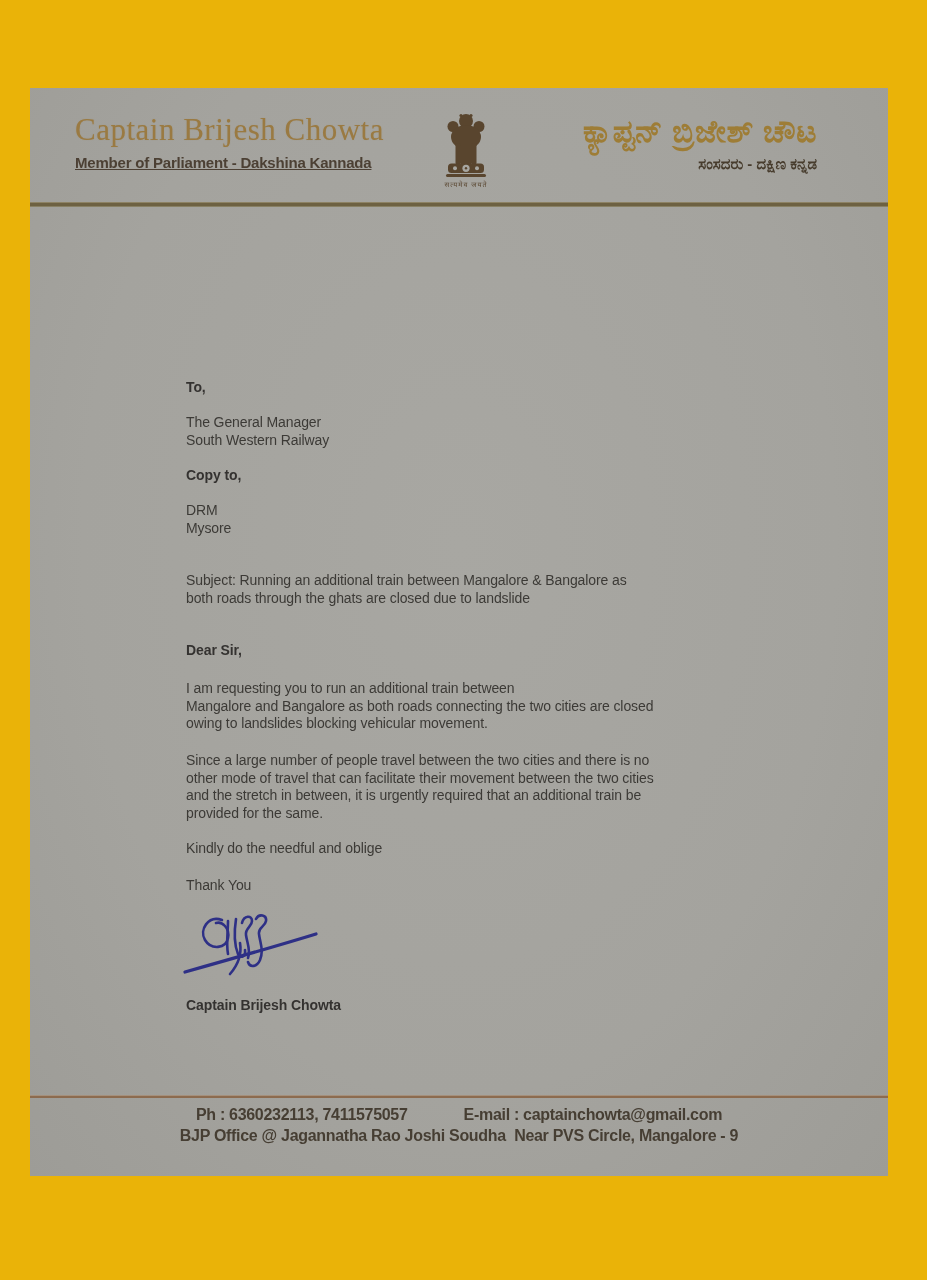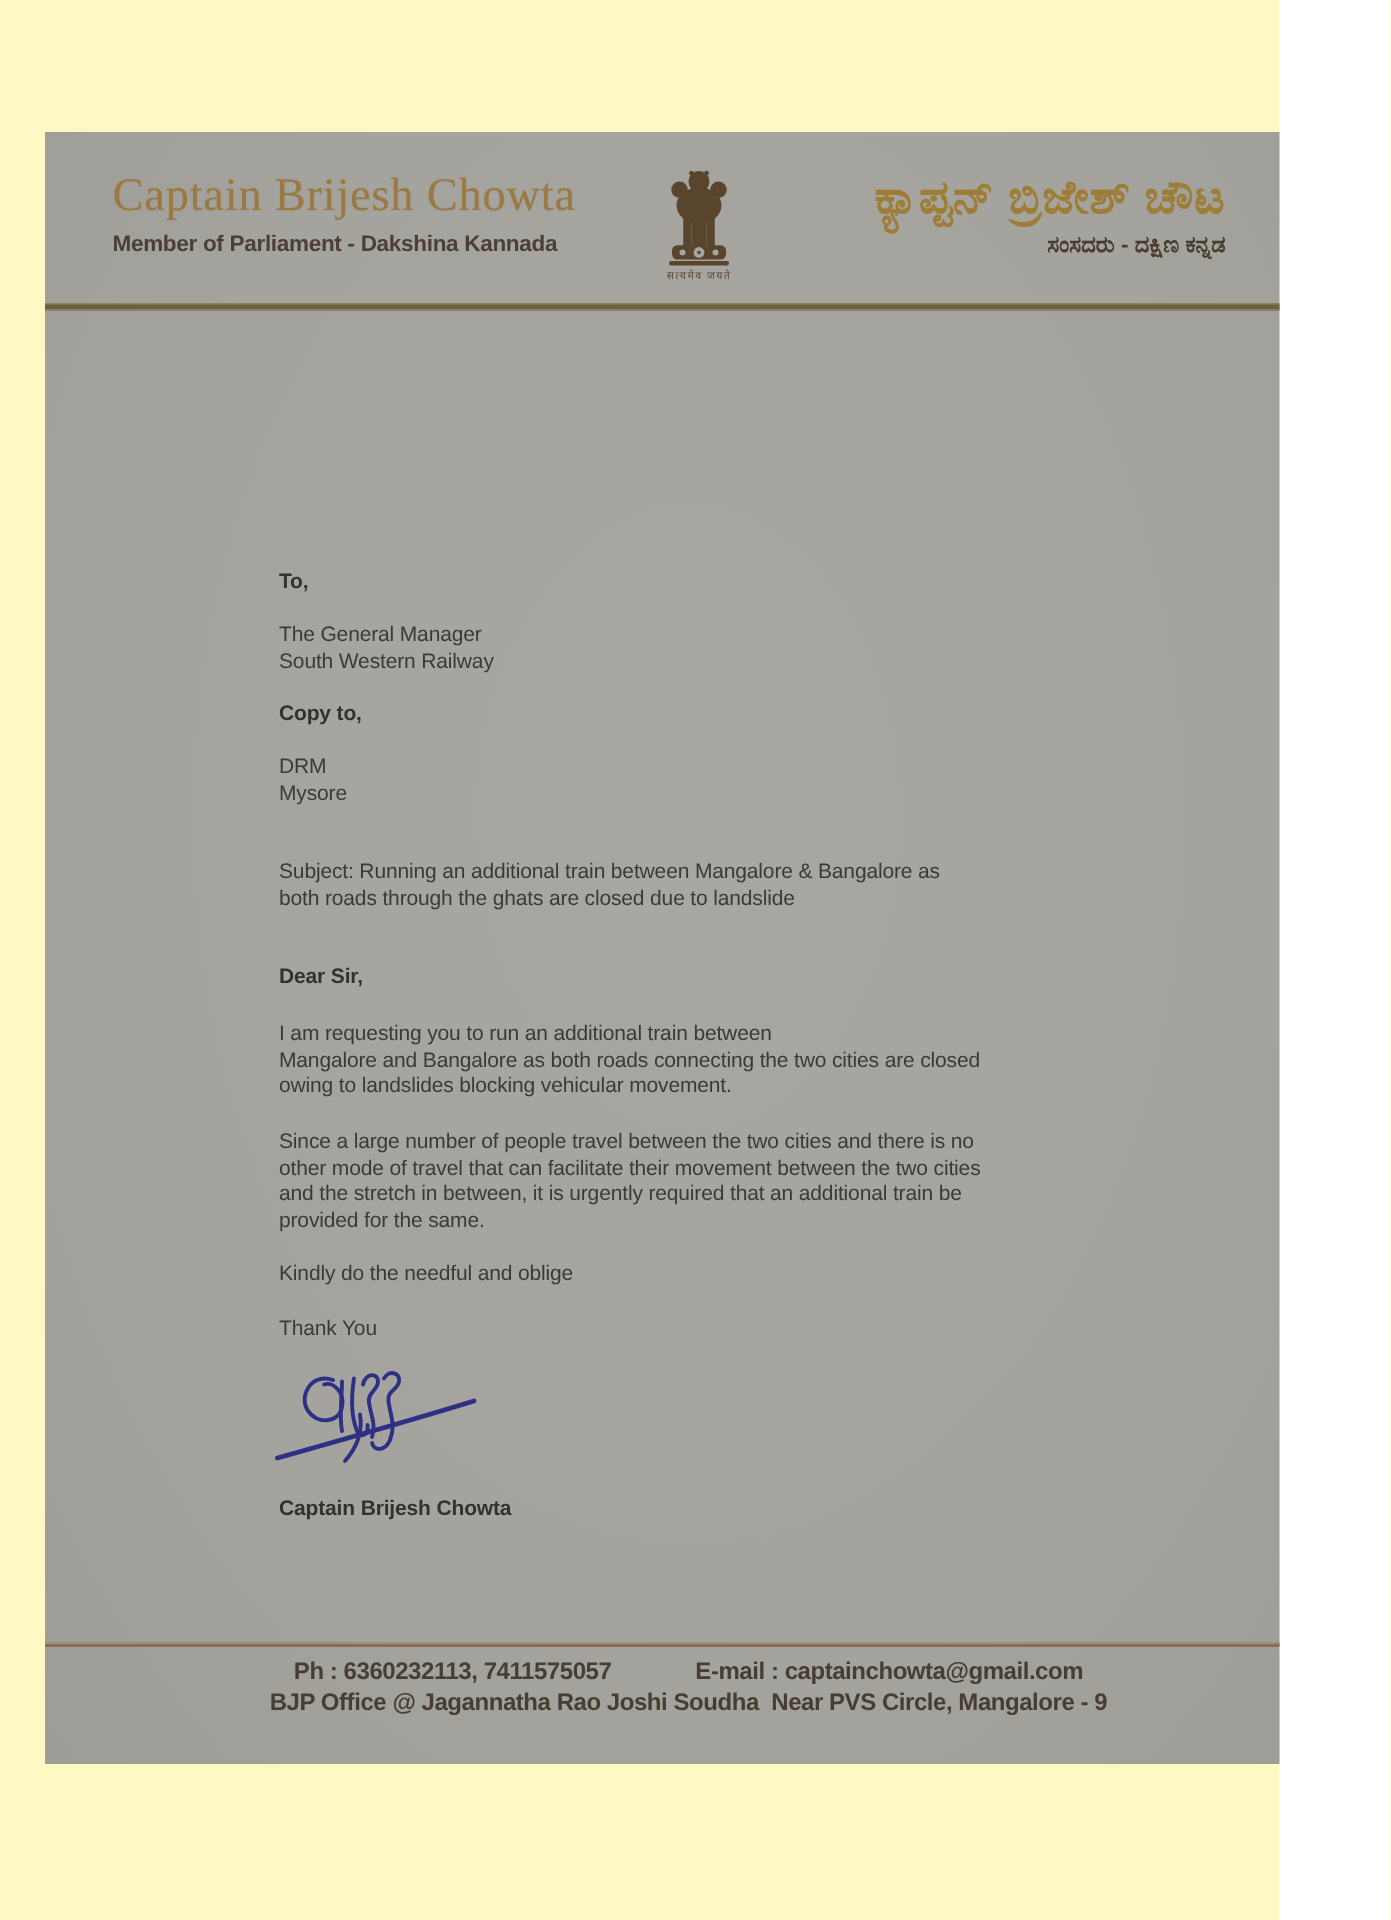--- a/index.html
+++ b/index.html
@@ -1,40 +1,40 @@
 <!DOCTYPE html>
 <html><head>
 <meta charset="utf-8">
 <style>
   html,body{margin:0;padding:0;}
   .page{
     position:relative;
-    width:853px;height:1280px;
-    background:#fef9c3;
+    width:927px;height:1280px;
+    background:#eab308;
     overflow:hidden;
     font-family:"Liberation Sans", sans-serif;
   }
   .paper{
     position:absolute;
     left:30px;top:88px;
     width:858px;height:1088px;
     background:radial-gradient(ellipse at 50% 42%, #a8a7a2 0%, #a4a39e 62%, #9d9c97 100%);
   }
   
   .hdr-left{position:absolute;left:45px;top:24px;}
   .name-en{
     font-family:"Liberation Serif", serif;
     font-size:31px;line-height:36px;
     color:#9a7a42;letter-spacing:.5px;
     text-shadow:0 0 1px rgba(154,122,66,.35);
   }
   .title-en{
     margin-top:6px;
     font-size:15px;font-weight:bold;
-    color:#4c4034;letter-spacing:-.2px;
+    color:#4c4034;letter-spacing:-.2px;text-decoration:underline;
   }
   .emblem{position:absolute;left:398px;top:22px;width:76px;text-align:center;}
   .emblem svg{display:block;margin:0 auto;}
   .motto{
     margin-top:1px;
     font-size:7px;line-height:8px;
     color:#5a4731;letter-spacing:1px;white-space:nowrap;
   }
   .hdr-right{position:absolute;right:71px;top:30px;text-align:right;}
   .name-kn{

